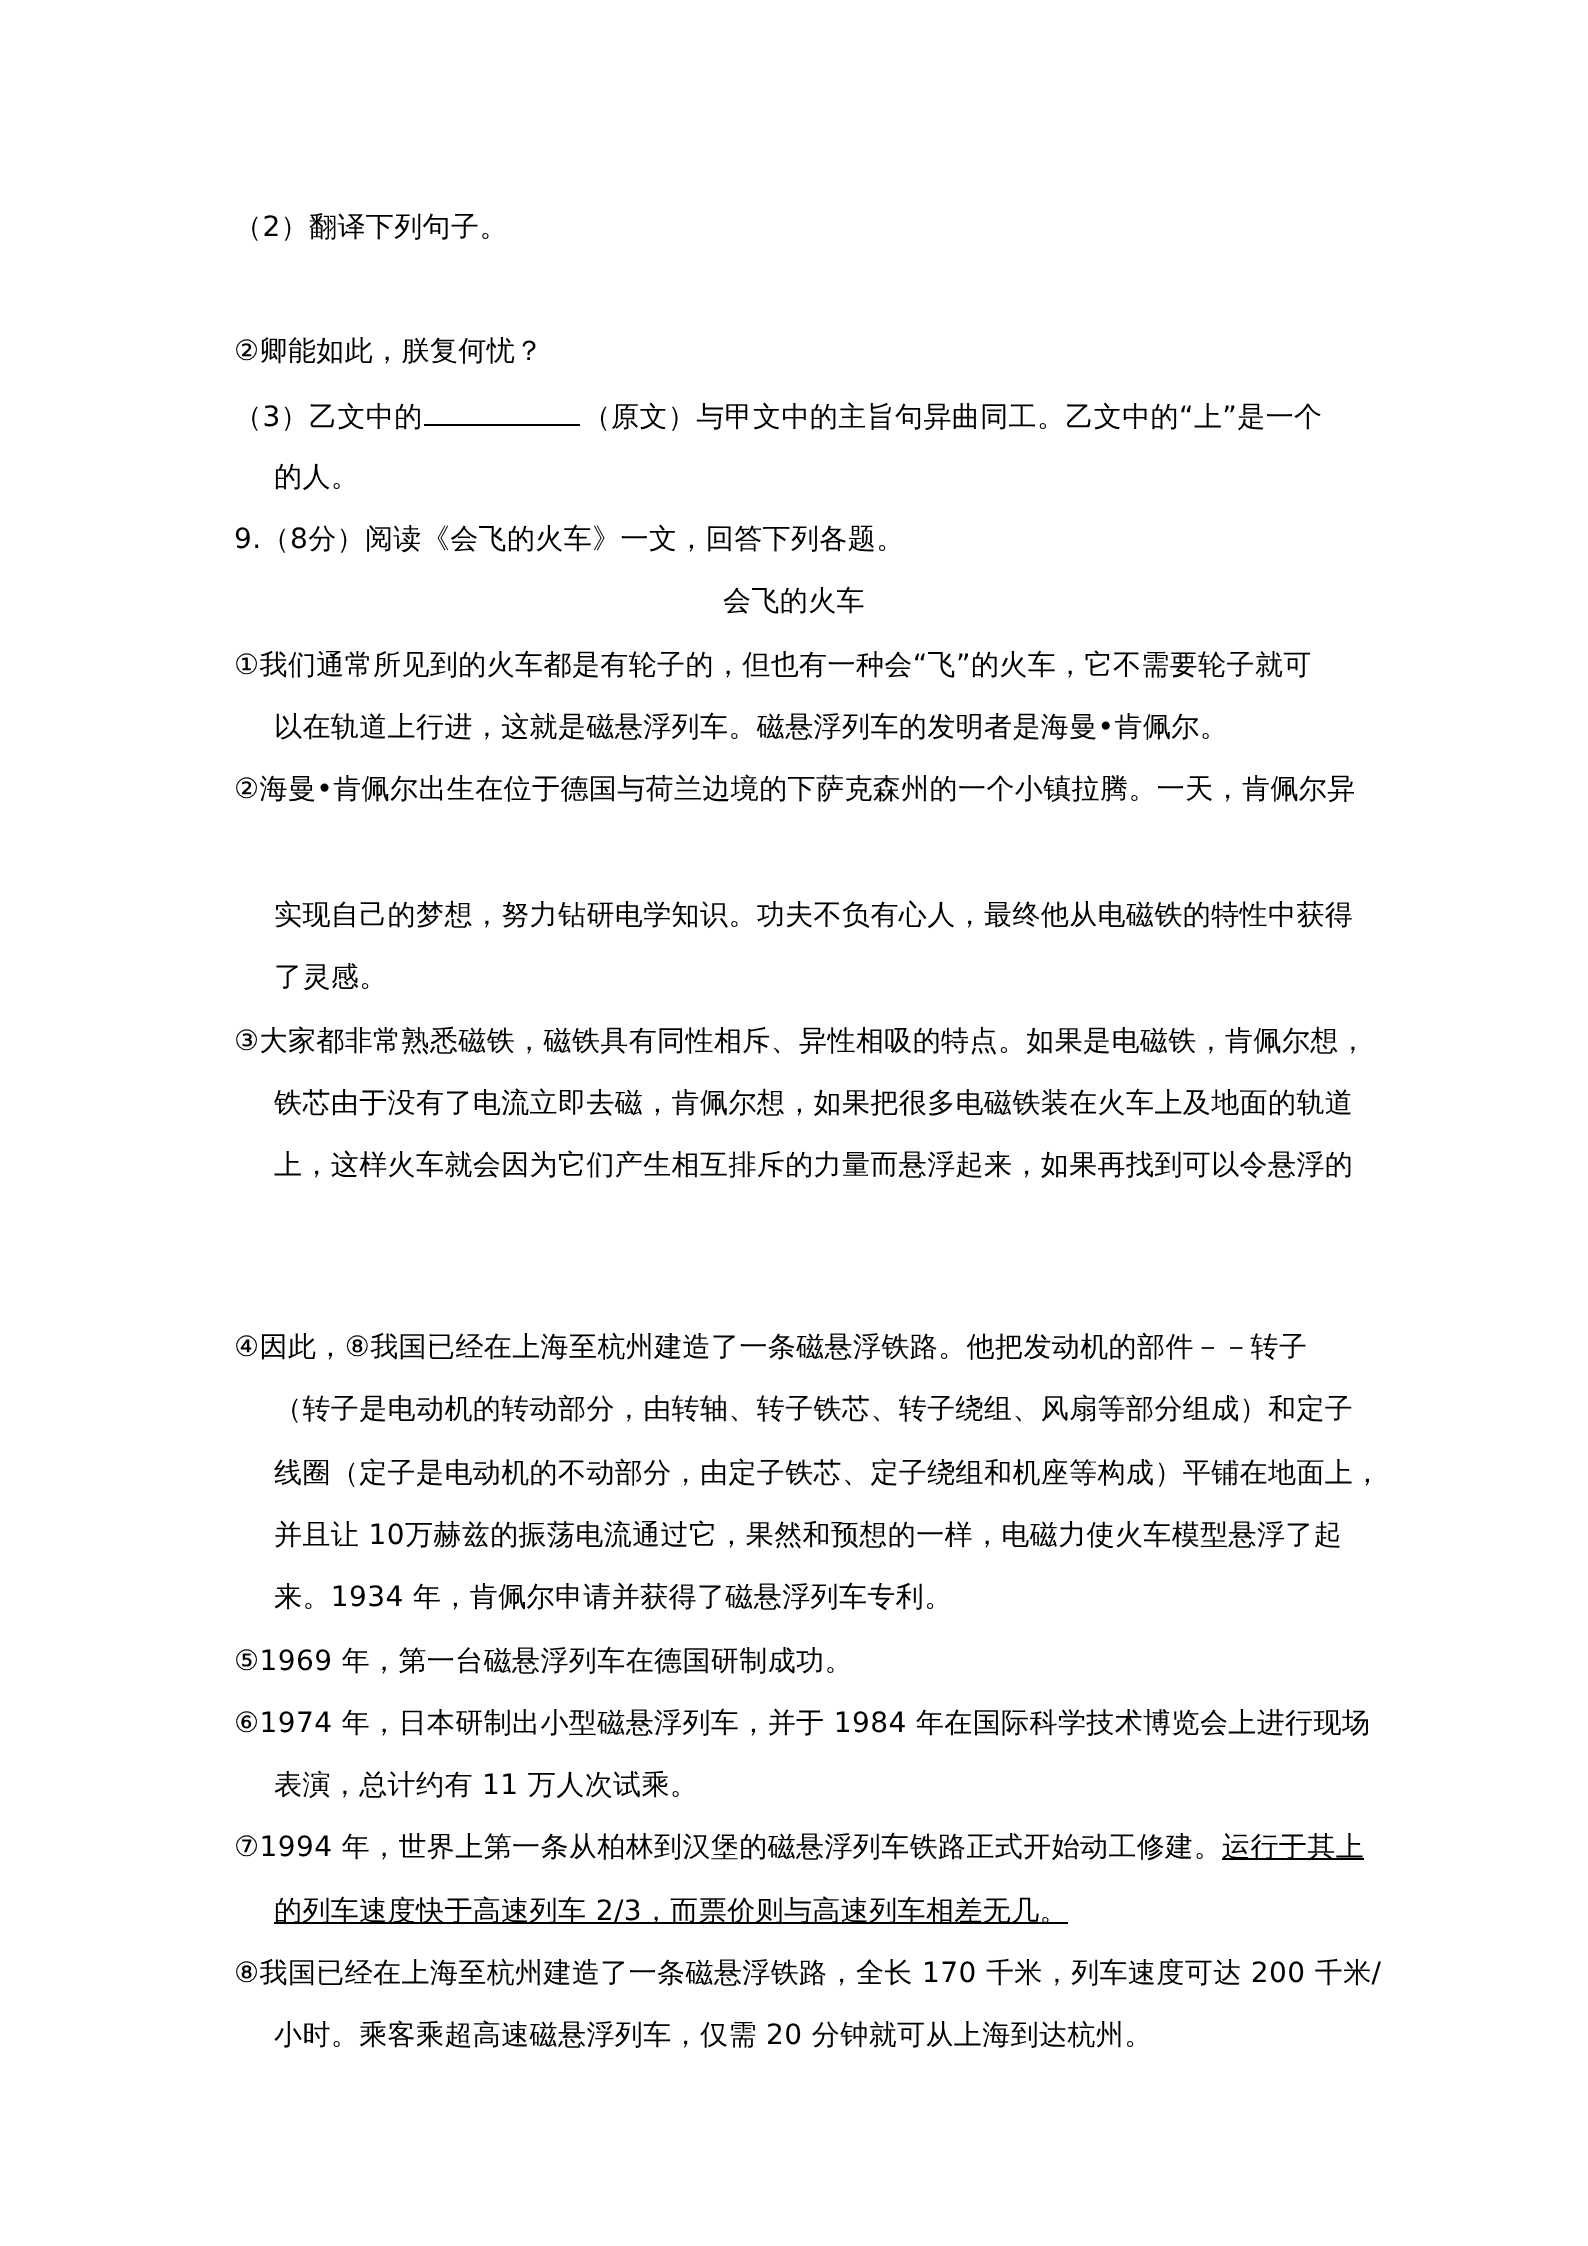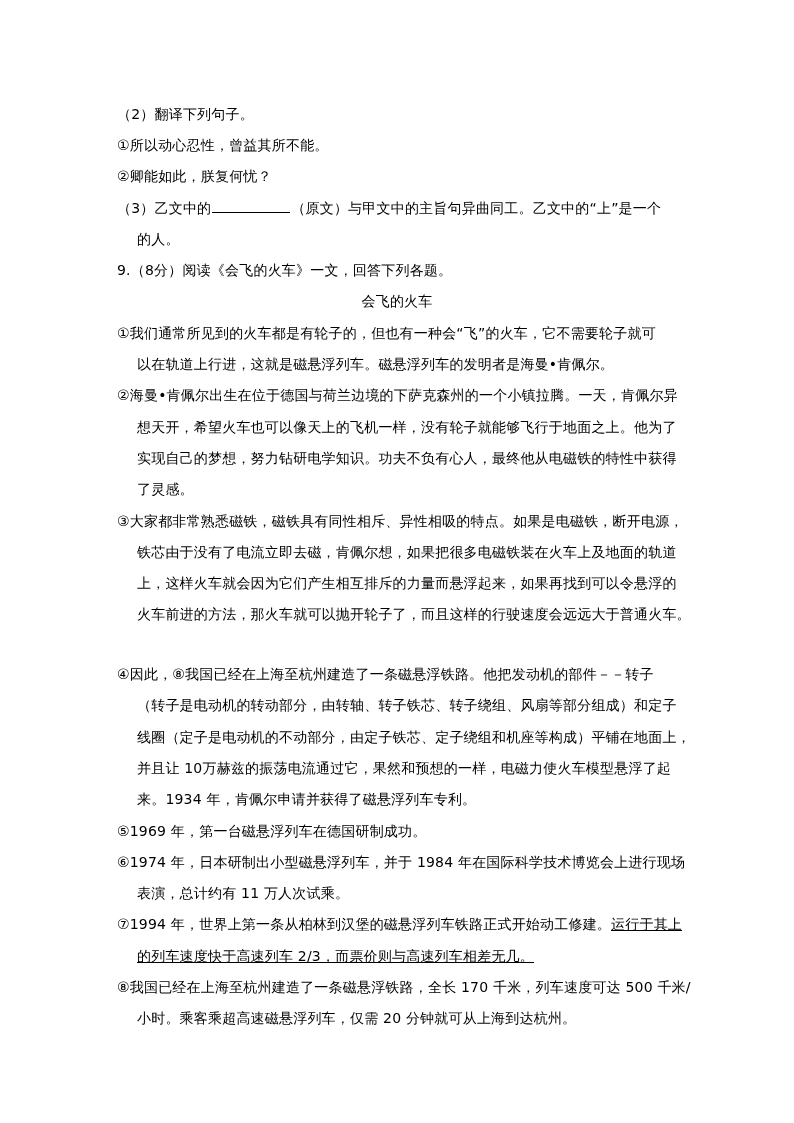--- a/index.html
+++ b/index.html
@@ -12,55 +12,52 @@
   .center { left: 0; width: 794px; text-align: center; }
   .blank { display: inline-block; width: 78px; border-bottom: 1px solid #000; height: 14px; vertical-align: baseline; margin: 0 1px; }
   .u { text-decoration: underline; }
 </style>
 </head>
 <body>
 
 <div class="page">
 
   <div class="line l0" style="top:104px">（2）翻译下列句子。</div>
-  <div class="line l0" style="top:135px">①所以动心忍性，曾益其所不能。</div>
   <div class="line l0" style="top:166px">②卿能如此，朕复何忧？</div>
   <div class="line l0" style="top:198px">
     <span>（3）乙文中的</span><span class="blank"></span><span>（原文）与甲文中的主旨句异曲同工。乙文中的“上”是一个</span>
   </div>
   <div class="line l1" style="top:229px">的人。</div>
 
   <div class="line l0" style="top:260px">9.（8分）阅读《会飞的火车》一文，回答下列各题。</div>
   <div class="line l0" style="top:323px">①我们通常所见到的火车都是有轮子的，但也有一种会“飞”的火车，它不需要轮子就可</div>
 
   <div class="line center" style="top:291px">会飞的火车</div>
   <div class="line l1" style="top:354px">以在轨道上行进，这就是磁悬浮列车。磁悬浮列车的发明者是海曼•肯佩尔。</div>
 
   <div class="line l0" style="top:385px">②海曼•肯佩尔出生在位于德国与荷兰边境的下萨克森州的一个小镇拉腾。一天，肯佩尔异</div>
-  <div class="line l1" style="top:417px">想天开，希望火车也可以像天上的飞机一样，没有轮子就能够飞行于地面之上。他为了</div>
   <div class="line l1" style="top:448px">实现自己的梦想，努力钻研电学知识。功夫不负有心人，最终他从电磁铁的特性中获得</div>
   <div class="line l1" style="top:479px">了灵感。</div>
 
-  <div class="line l0" style="top:511px">③大家都非常熟悉磁铁，磁铁具有同性相斥、异性相吸的特点。如果是电磁铁，断开电源，</div>
+  <div class="line l0" style="top:511px">③大家都非常熟悉磁铁，磁铁具有同性相斥、异性相吸的特点。如果是电磁铁，肯佩尔想，</div>
   <div class="line l1" style="top:542px">铁芯由于没有了电流立即去磁，肯佩尔想，如果把很多电磁铁装在火车上及地面的轨道</div>
   <div class="line l1" style="top:573px">上，这样火车就会因为它们产生相互排斥的力量而悬浮起来，如果再找到可以令悬浮的</div>
-  <div class="line l1" style="top:604px">火车前进的方法，那火车就可以抛开轮子了，而且这样的行驶速度会远远大于普通火车。</div>
 
   <div class="line l0" style="top:664px">④因此，⑧我国已经在上海至杭州建造了一条磁悬浮铁路。他把发动机的部件－－转子</div>
   <div class="line l1" style="top:695px">（转子是电动机的转动部分，由转轴、转子铁芯、转子绕组、风扇等部分组成）和定子</div>
   <div class="line l1" style="top:727px">线圈（定子是电动机的不动部分，由定子铁芯、定子绕组和机座等构成）平铺在地面上，</div>
   <div class="line l1" style="top:758px">并且让 10万赫兹的振荡电流通过它，果然和预想的一样，电磁力使火车模型悬浮了起</div>
   <div class="line l1" style="top:789px">来。1934 年，肯佩尔申请并获得了磁悬浮列车专利。</div>
 
   <div class="line l0" style="top:821px">⑤1969 年，第一台磁悬浮列车在德国研制成功。</div>
 
   <div class="line l0" style="top:852px">⑥1974 年，日本研制出小型磁悬浮列车，并于 1984 年在国际科学技术博览会上进行现场</div>
   <div class="line l1" style="top:883px">表演，总计约有 11 万人次试乘。</div>
 
   <div class="line l0" style="top:914px">
     <span>⑦1994 年，世界上第一条从柏林到汉堡的磁悬浮列车铁路正式开始动工修建。</span><span class="u">运行于其上</span>
   </div>
   <div class="line l1 u" style="top:946px">的列车速度快于高速列车 2/3，而票价则与高速列车相差无几。</div>
 
-  <div class="line l0" style="top:977px">⑧我国已经在上海至杭州建造了一条磁悬浮铁路，全长 170 千米，列车速度可达 500 千米/</div>
+  <div class="line l0" style="top:977px">⑧我国已经在上海至杭州建造了一条磁悬浮铁路，全长 170 千米，列车速度可达 200 千米/</div>
   <div class="line l1" style="top:1008px">小时。乘客乘超高速磁悬浮列车，仅需 20 分钟就可从上海到达杭州。</div>
 
 </div>
 
 </body></html>

